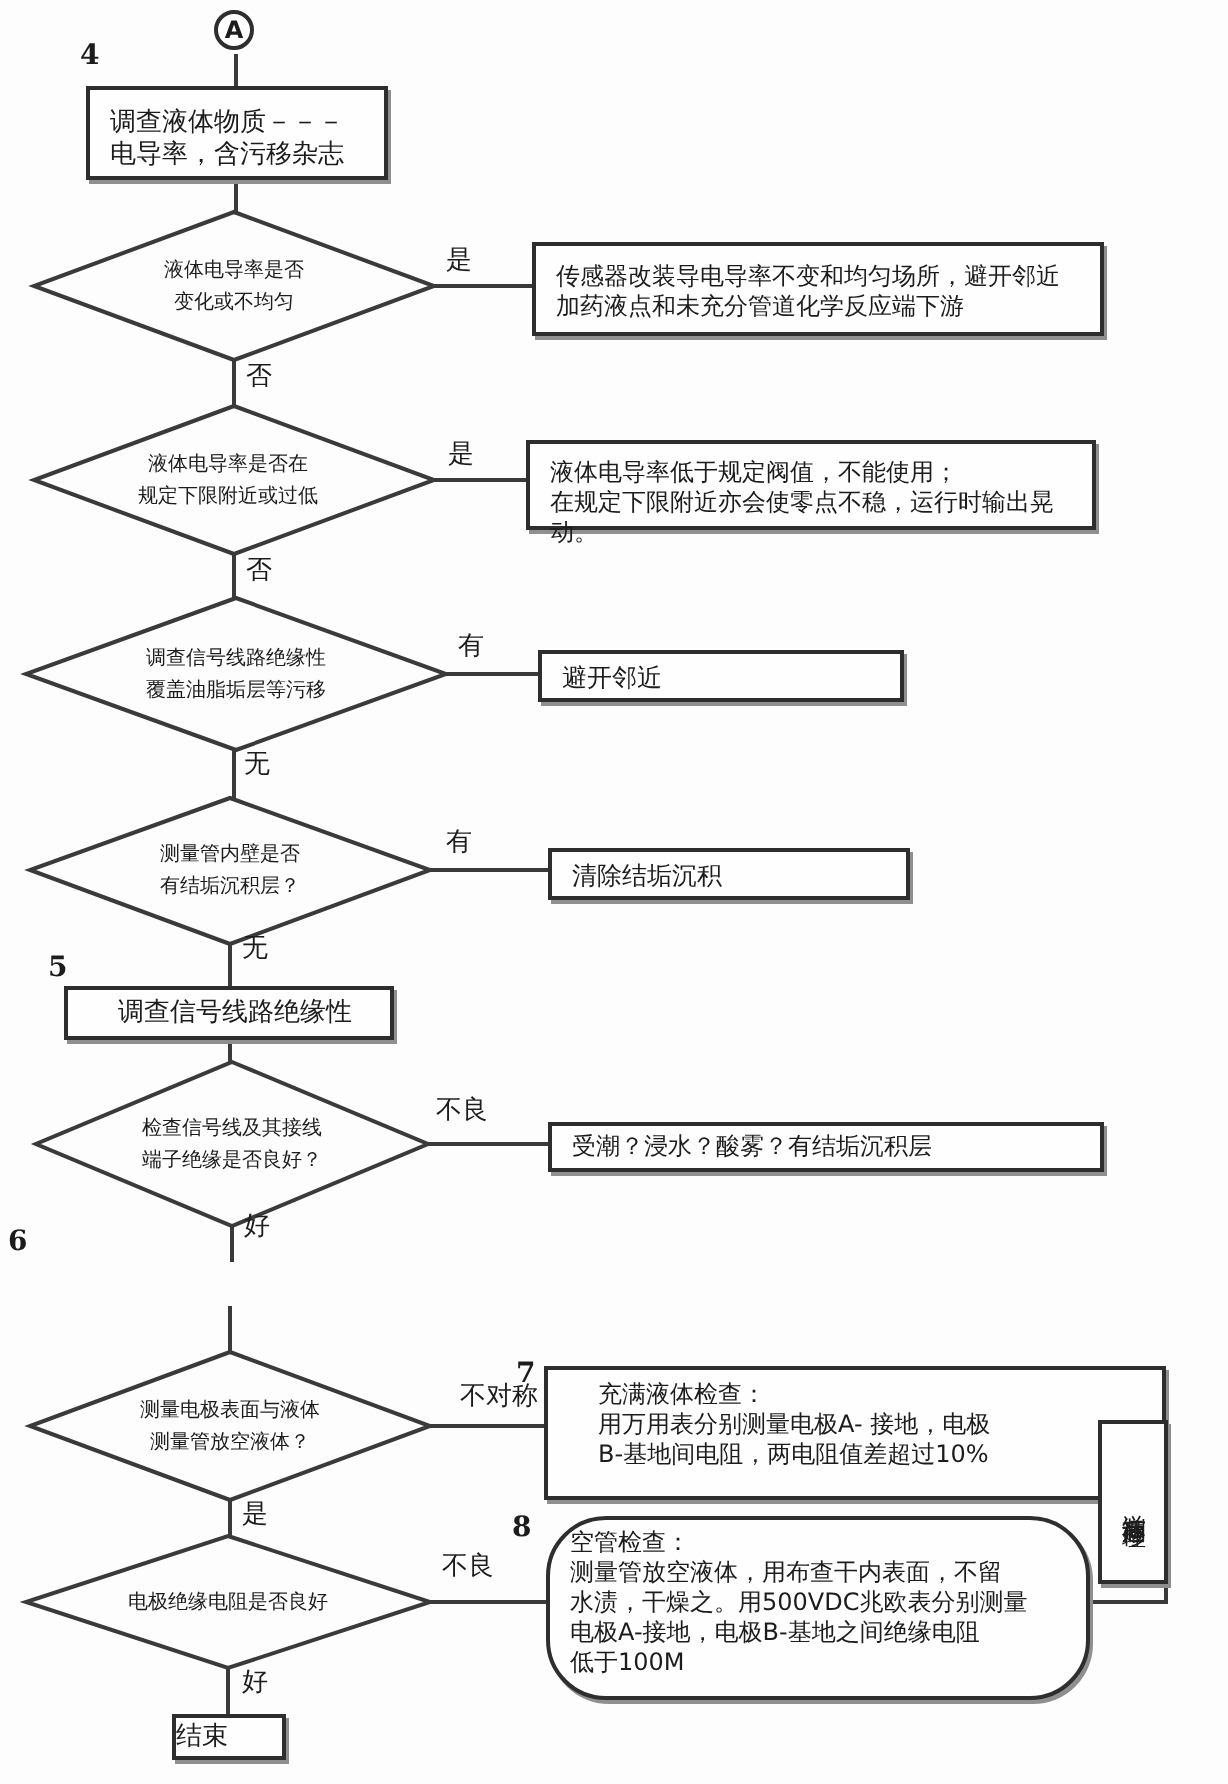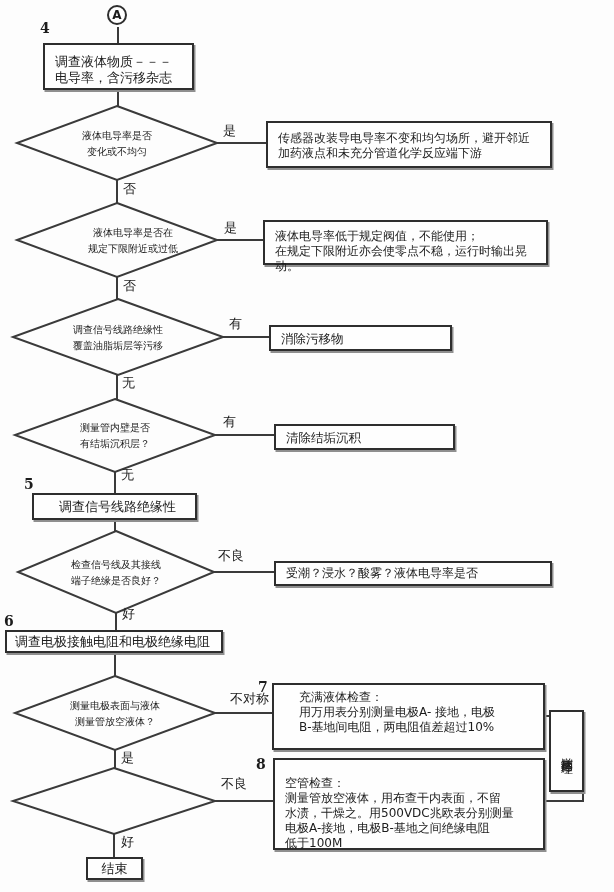--- a/index.html
+++ b/index.html
@@ -35,21 +35,21 @@
     border:2px solid #2e2e2e;box-sizing:border-box;background:#fefefe;
     box-shadow:1.5px 2px 0 #8f8f8f;
     writing-mode:vertical-rl;text-orientation:upright;
     font-size:12px;letter-spacing:1px;
     display:flex;align-items:center;justify-content:center;
   }
   .endbox{
     position:absolute;left:86px;top:857px;width:57px;height:23px;
     border:2px solid #2e2e2e;box-sizing:border-box;background:#fefefe;
     box-shadow:1.5px 2px 0 #8f8f8f;
-    text-align:center;font-size:13px;line-height:19px;
+    text-align:left;font-size:13px;line-height:19px;
   }
 </style>
 </head>
 <body>
 
 <div id="stage">
 
   <svg id="wires" width="614" height="892" viewBox="0 0 614 892">
     <g stroke="#3a3a3a" stroke-width="2" fill="none">
       <line x1="118" y1="27" x2="118" y2="44"></line>
@@ -89,50 +89,50 @@
 
   <div class="num" style="left:40px;top:20px;">4</div>
   <div class="num" style="left:24px;top:476px;">5</div>
   <div class="num" style="left:4px;top:613px;">6</div>
   <div class="num" style="left:258px;top:679px;">7</div>
   <div class="num" style="left:256px;top:756px;">8</div>
 
   <div class="box" style="left:43px;top:43px;width:151px;height:47px;padding-top:9px;font-size:13px;line-height:16px;">调查液体物质－－－
 电导率，含污移杂志</div>
   <div class="box" style="left:32px;top:493px;width:165px;height:27px;padding:4px 0 0 25px;font-size:13px;">调查信号线路绝缘性</div>
-  <div class="box" style="left:5px;top:630px;width:218px;height:23px;padding:2px 0 0 8px;font-size:13px;">调查电极接触电阻和电极绝缘电阻</div>
 
   <div class="box" style="left:266px;top:121px;width:286px;height:47px;padding-top:8px;">传感器改装导电导率不变和均匀场所，避开邻近
 加药液点和未充分管道化学反应端下游</div>
   <div class="box" style="left:263px;top:220px;width:285px;height:45px;padding-top:7px;">液体电导率低于规定阀值，不能使用；
 在规定下限附近亦会使零点不稳，运行时输出晃动。</div>
-  <div class="box" style="left:269px;top:325px;width:183px;height:26px;padding-top:4px;font-size:12.5px;">消除污移物</div>
+  <div class="box" style="left:269px;top:325px;width:183px;height:26px;padding-top:4px;font-size:12.5px;">避开邻近</div>
   <div class="box" style="left:274px;top:424px;width:181px;height:26px;padding-top:4px;font-size:12.5px;">清除结垢沉积</div>
-  <div class="box" style="left:274px;top:561px;width:278px;height:25px;padding-top:3px;">受潮？浸水？酸雾？液体电导率是否</div>
-  <div class="box" style="left:272px;top:683px;width:273px;height:67px;padding-top:5px;padding-left:25px;">充满液体检查：
+  <div class="box" style="left:274px;top:561px;width:278px;height:25px;padding-top:3px;">受潮？浸水？酸雾？有结垢沉积层</div>
+  <div class="box" style="left:272px;top:683px;width:311px;height:67px;padding-top:5px;padding-left:25px;">充满液体检查：
 用万用表分别测量电极A- 接地，电极
 B-基地间电阻，两电阻值差超过10%</div>
-  <div class="box" style="left:273px;top:758px;width:272px;height:92px;padding-top:16px;">空管检查：
+  <div class="box" style="left:273px;top:758px;width:272px;height:92px;padding-top:4px;border-radius:30px;">空管检查：
 测量管放空液体，用布查干内表面，不留
 水渍，干燥之。用500VDC兆欧表分别测量
 电极A-接地，电极B-基地之间绝缘电阻
 低于100M</div>
 
   <div class="dlabel" style="left:27px;top:128px;">液体电导率是否
 变化或不均匀</div>
-  <div class="dlabel" style="left:43px;top:225px;">液体电导率是否在
+  <div class="dlabel" style="left:24px;top:225px;">液体电导率是否在
 规定下限附近或过低</div>
   <div class="dlabel" style="left:28px;top:322px;">调查信号线路绝缘性
 覆盖油脂垢层等污移</div>
   <div class="dlabel" style="left:25px;top:420px;">测量管内壁是否
 有结垢沉积层？</div>
   <div class="dlabel" style="left:26px;top:557px;">检查信号线及其接线
 端子绝缘是否良好？</div>
   <div class="dlabel" style="left:25px;top:698px;">测量电极表面与液体
 测量管放空液体？</div>
+  <div class="dlabel" style="left:24px;top:794px;">电极绝缘电阻是否良好</div>
 
   <div class="edge" style="left:223px;top:124px;">是</div>
   <div class="edge" style="left:123px;top:182px;">否</div>
   <div class="edge" style="left:224px;top:221px;">是</div>
   <div class="edge" style="left:123px;top:279px;">否</div>
   <div class="edge" style="left:229px;top:317px;">有</div>
   <div class="edge" style="left:122px;top:376px;">无</div>
   <div class="edge" style="left:223px;top:415px;">有</div>
   <div class="edge" style="left:121px;top:468px;">无</div>
   <div class="edge" style="left:218px;top:549px;">不良</div>

